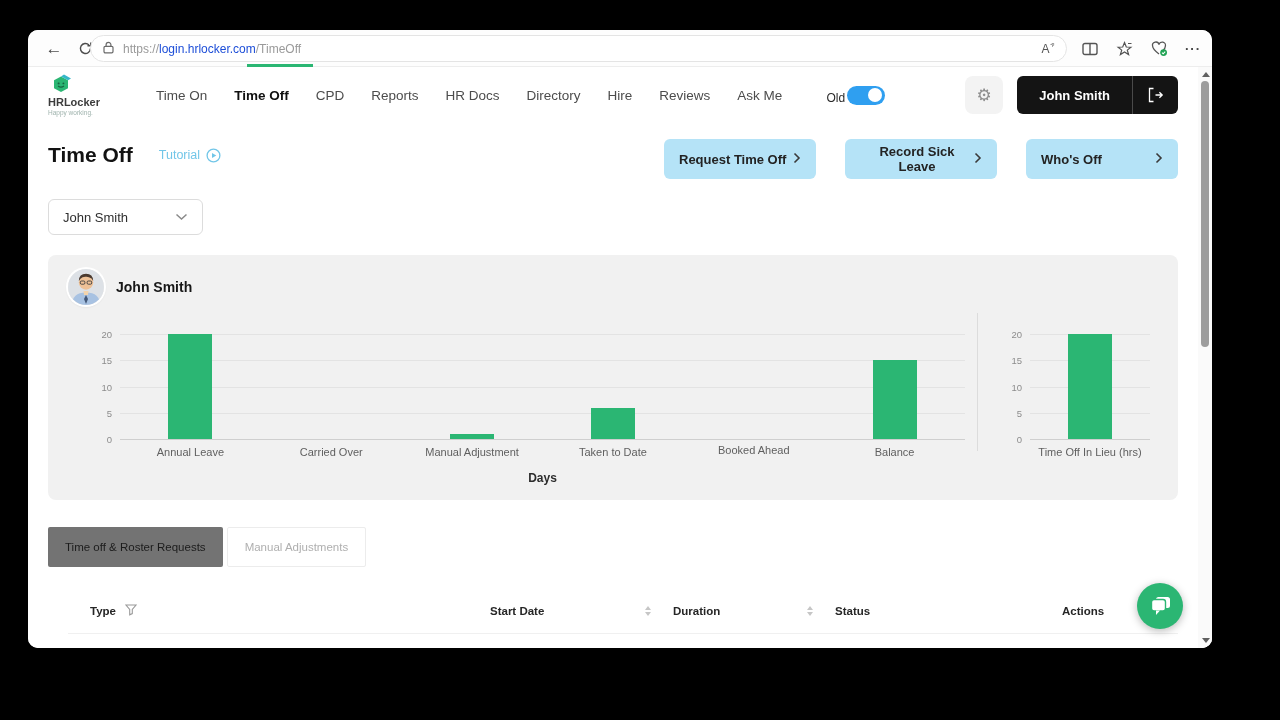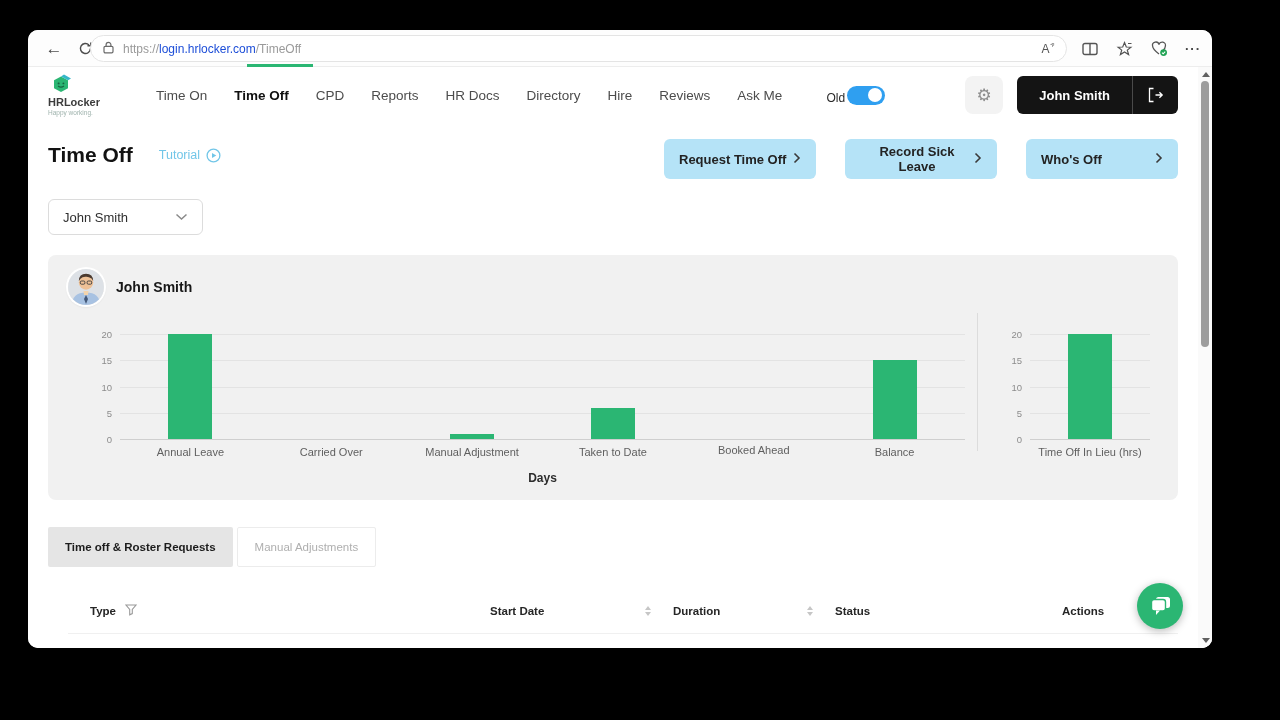--- a/index.html
+++ b/index.html
@@ -69,21 +69,21 @@
   .gridline.baseline{background:#cfcfcf}
   .ytick{position:absolute;font-size:9.5px;color:#8c8c8c;width:28px;text-align:right}
   .bar{position:absolute}
   .xcat{position:absolute;font-size:11px;color:#5f5f5f;text-align:center;white-space:nowrap}
   .xlabel{position:absolute;font-size:12px;font-weight:600;color:#2d2d2d}
   .chart-divider{position:absolute;left:929px;top:58px;width:1px;height:138px;background:#dcdcdc}
   
   .tabs{position:absolute;left:20px;top:460px;display:flex;gap:4px}
   .tab{height:40px;display:flex;align-items:center;justify-content:center;font-size:11.5px;cursor:pointer;
        padding:0 17px;border-radius:2px;white-space:nowrap}
-  .tab.active{background:#e5e5e5;color:#1c1c1c;font-weight:700}
+  .tab.active{background:#737373;color:#1c1c1c;font-weight:400}
   .tab:not(.active){background:#fff;border:1px solid #ececec;color:#afafaf}
   
   .table-head-bg{position:absolute;left:40px;right:34px;top:521px;height:46px;background:#fff;
                  border-bottom:1px solid #f0f0f0}
   .th{position:absolute;top:521px;height:46px;display:flex;align-items:center;gap:9px;font-size:11.5px;
       font-weight:700;color:#262626}
   .sort-icon{display:inline-flex;flex-direction:column;gap:2px}
   .sort-icon i{width:0;height:0;border-left:3.5px solid transparent;border-right:3.5px solid transparent}
   .sort-icon .up{border-bottom:4px solid #c6c6c6}
   .sort-icon .down{border-top:4px solid #c6c6c6}

